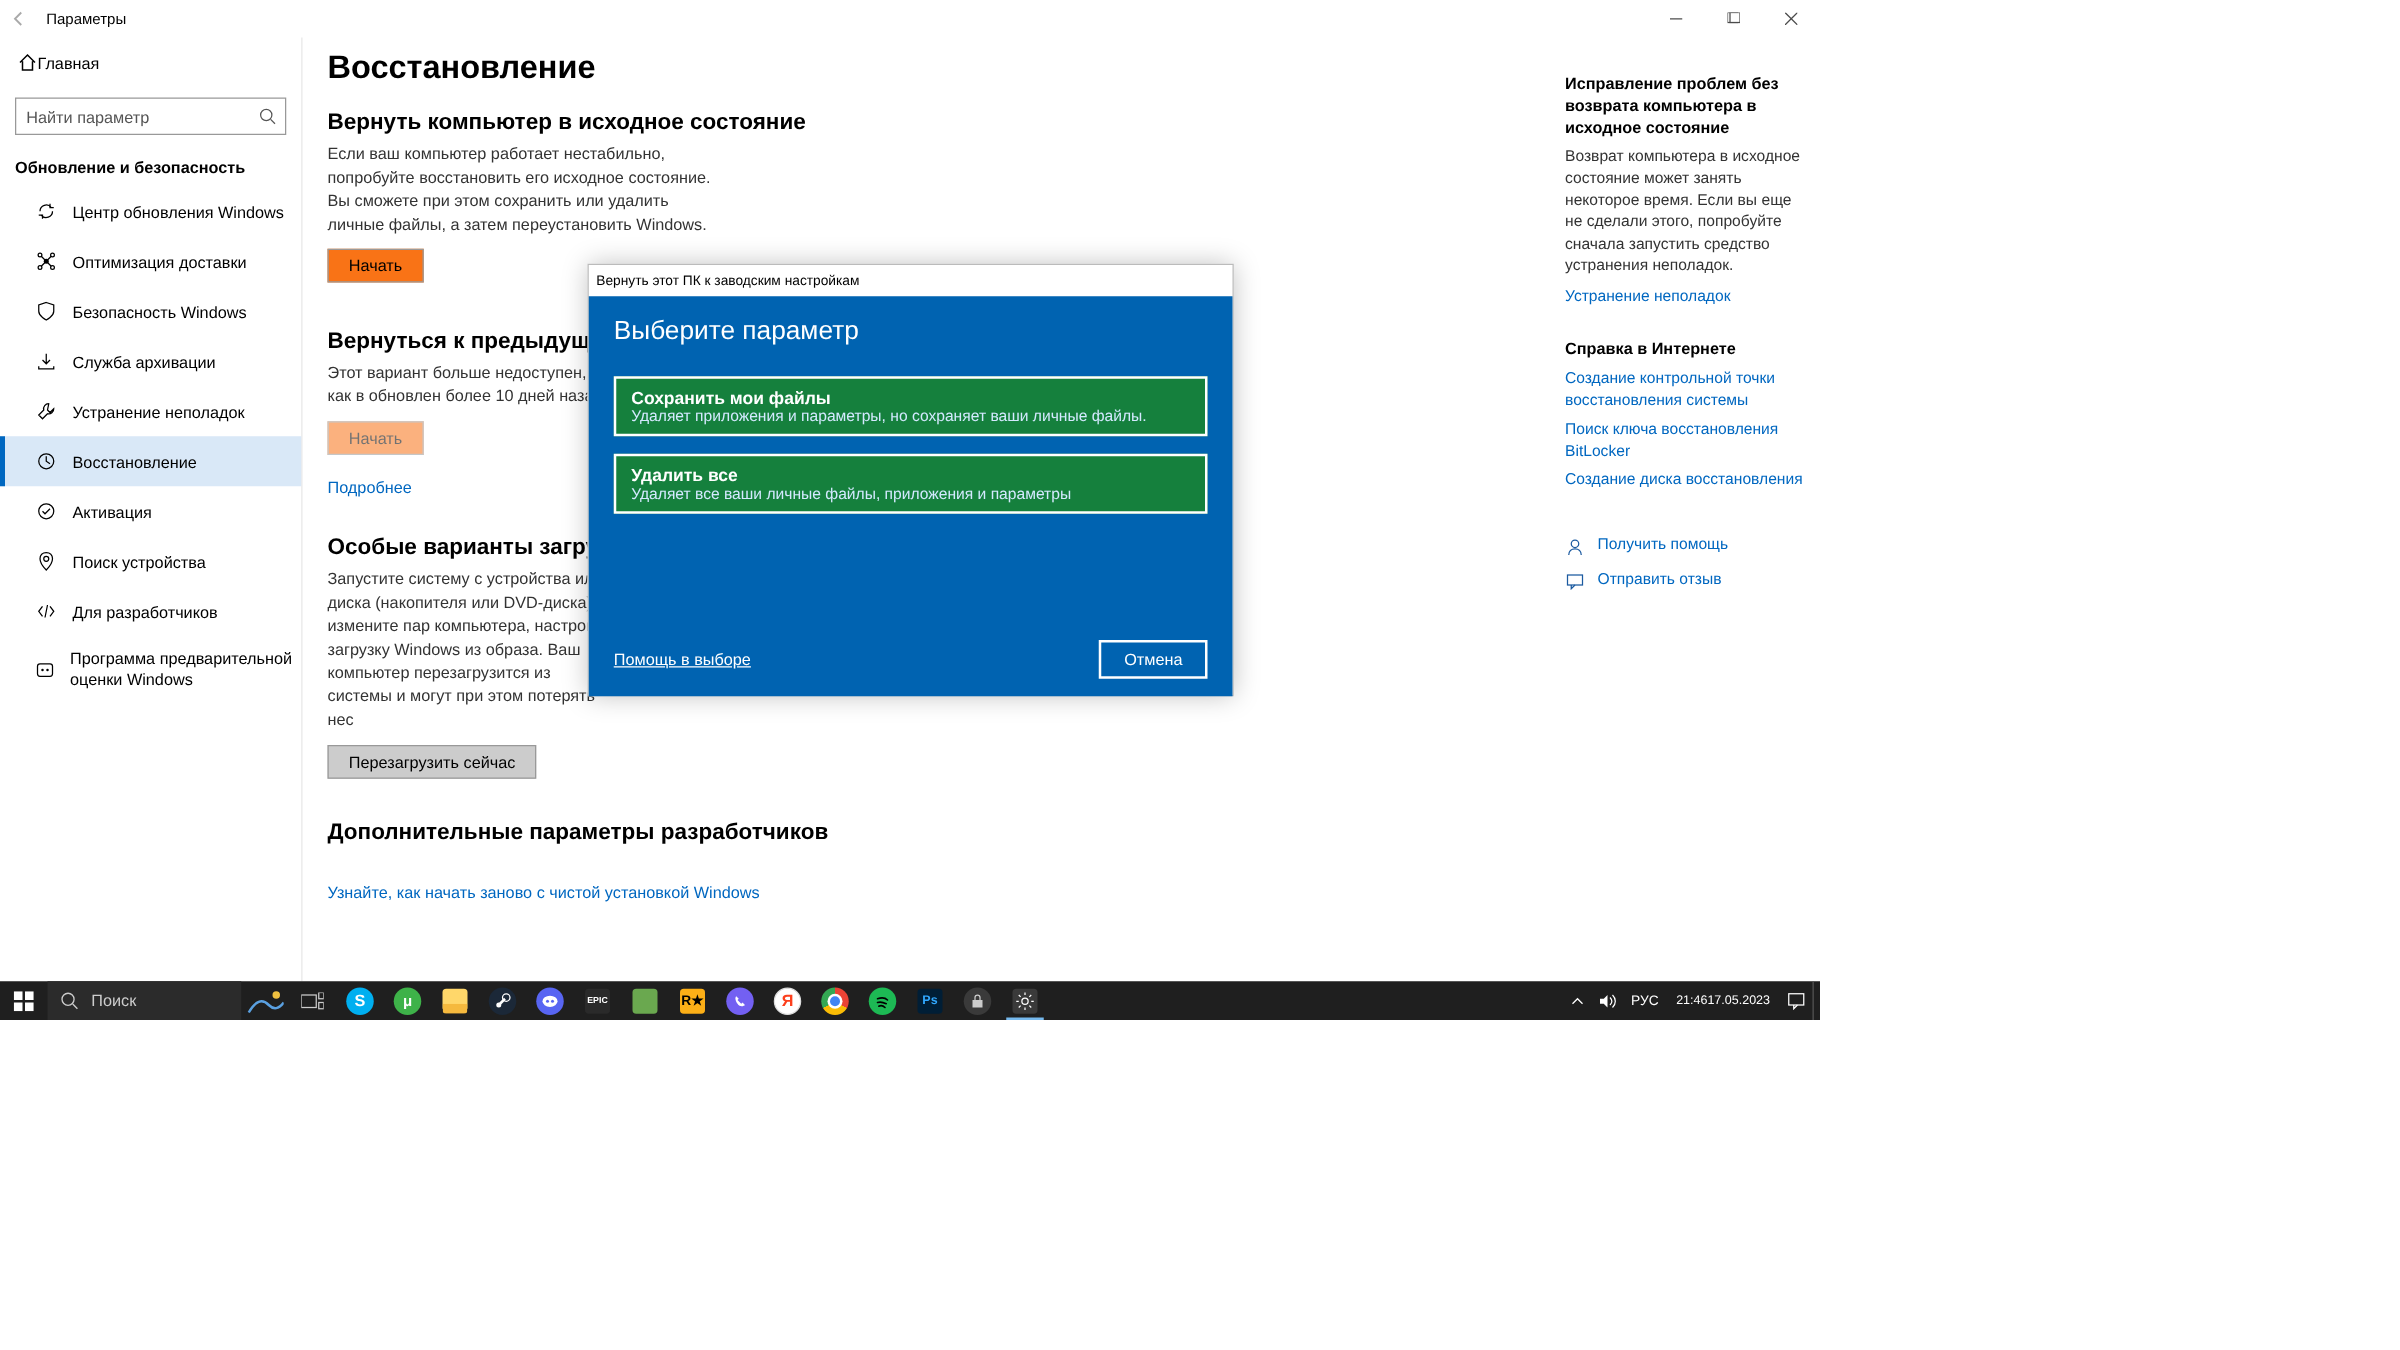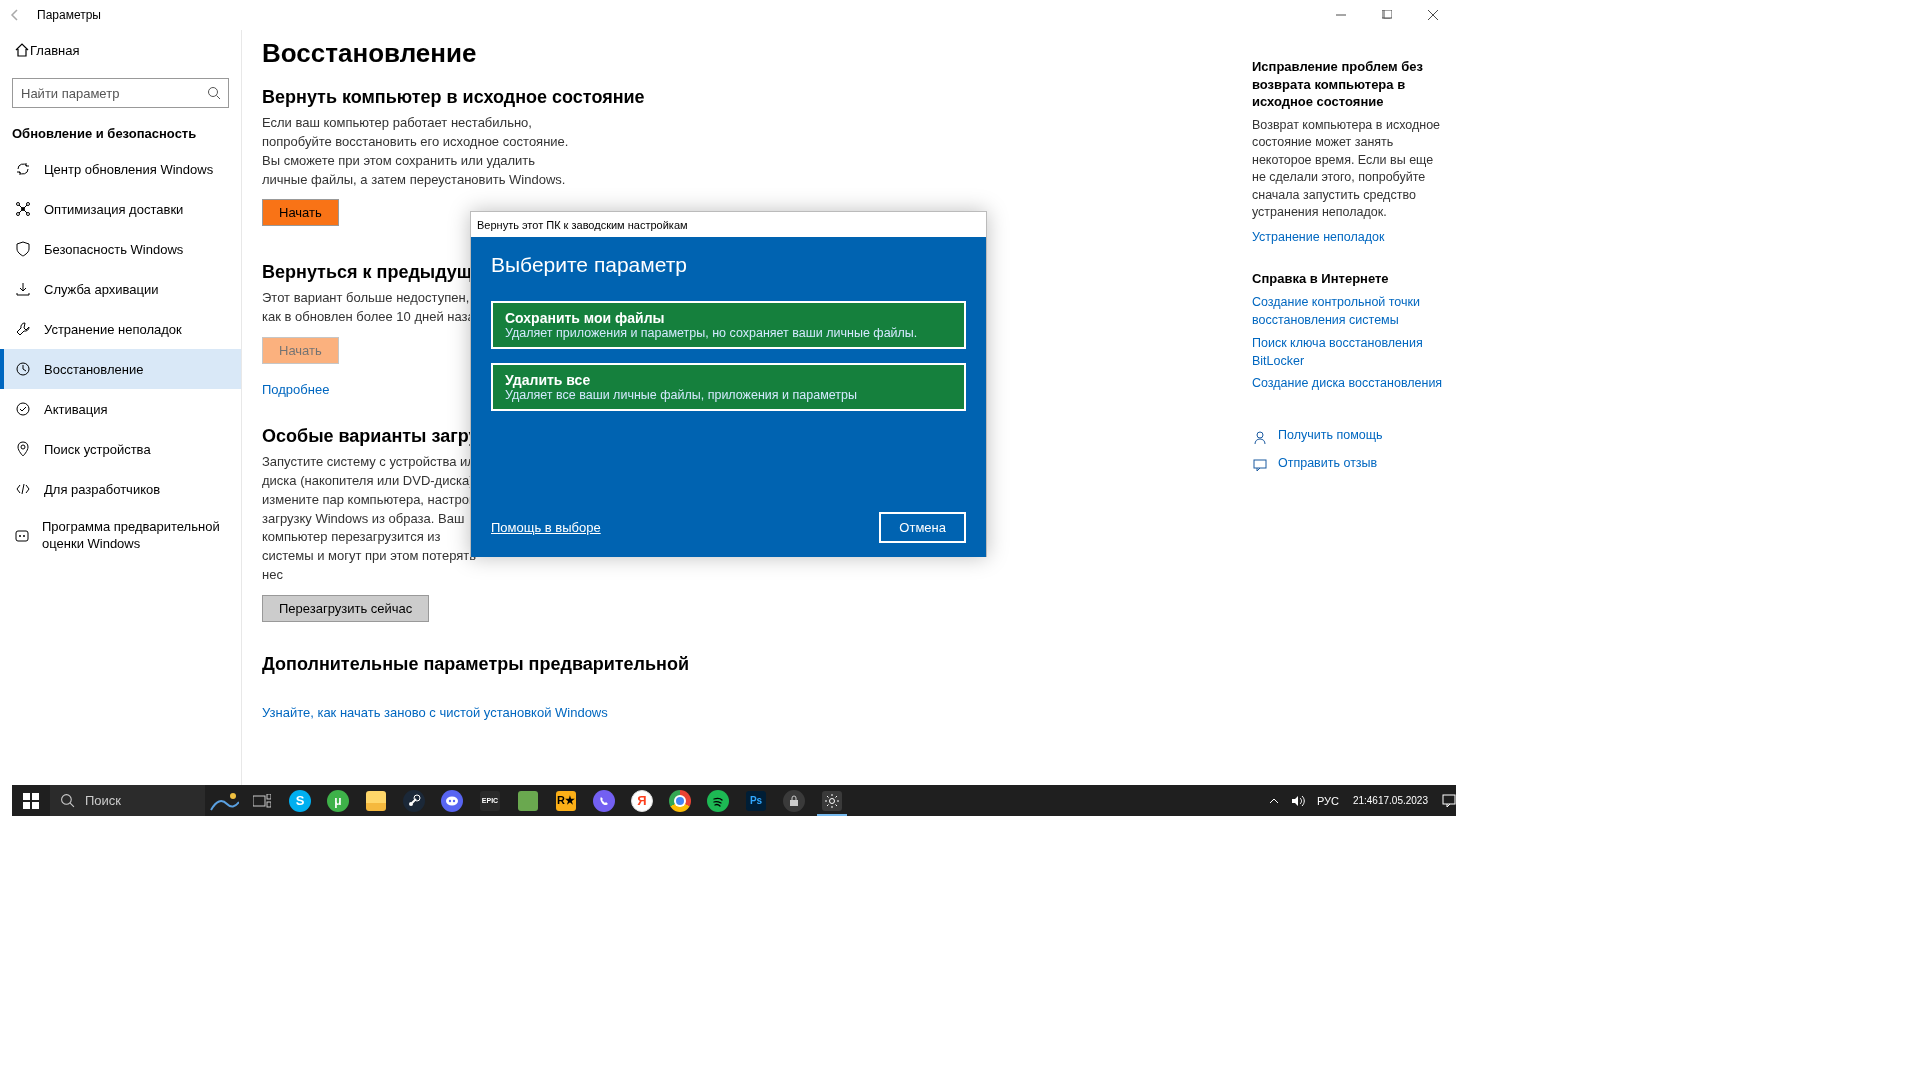--- a/index.html
+++ b/index.html
@@ -15,21 +15,21 @@
 
 
 .sidebar { position:absolute; left:0; top:30px; width:242px; height:755px; background:#fff; border-right:1px solid #e8e8e8; }
 .home { display:flex; align-items:center; height:40px; padding-left:14px; font-size:13px; }
 .searchwrap { padding:8px 12px 8px 12px; }
 .search { width:100%; height:30px; border:1px solid #999; padding:0 30px 0 8px; font-size:13px; background:#fff; }
 .search::placeholder { color:#555; }
 .searchbox { position:relative; }
 .searchicon { position:absolute; right:8px; top:50%; transform:translateY(-50%); }
 .section { padding:10px 12px 8px 12px; font-size:13px; font-weight:600; }
-.navitem { display:flex; align-items:center; height:40px; padding-left:14px; gap:12px; font-size:13px; cursor:default; position:relative; }
+.navitem { display:flex; align-items:center; height:40px; padding-left:28px; gap:12px; font-size:13px; cursor:default; position:relative; }
 .navitem.active { background:#d9e8f7; }
 .navitem.active::before { content:""; position:absolute; left:0; top:0; width:4px; height:100%; background:#0067c0; }
 .navitem .ico { width:18px; display:flex; justify-content:center; }
 
 
 .main { position:absolute; left:262px; top:30px; right:218px; height:755px; padding-top:8px; }
 .main h1 { font-size:26px; font-weight:600; margin-bottom:18px; }
 .main h2 { font-size:18px; font-weight:600; margin-bottom:6px; margin-top:20px; }
 .main p { font-size:13px; color:#333; max-width:310px; line-height:1.45; }
 .btn { border:1px solid #999; background:#f97316; font-size:13px; padding:5px 16px; margin-top:10px; cursor:default; }
@@ -51,21 +51,21 @@
 .dialog .dbody { background:#0063b1; height:320px; padding:16px 20px 14px 20px; color:#fff; position:relative; }
 .dialog .dbody h2 { font-size:21px; font-weight:400; color:#fff; margin-bottom:24px; margin-top:0; }
 .optbtn { border:2px solid #fff; background:#15803d; padding:7px 12px; margin-bottom:14px; cursor:pointer; }
 .optbtn .ot { font-size:14px; font-weight:600; color:#fff; }
 .optbtn .od { font-size:12.5px; color:#d4e9ff; }
 .dlgfoot { position:absolute; bottom:14px; left:20px; right:20px; display:flex; justify-content:space-between; align-items:center; }
 .helplink { color:#fff; text-decoration:underline; font-size:13px; cursor:pointer; }
 .cancelbtn { border:2px solid #fff; background:#0063b1; color:#fff; font-size:13px; padding:6px 18px; cursor:pointer; }
 
 
-.taskbar { position:absolute; left:12px; bottom:0; width:1456px; height:31px; background:#1f1f1f; display:flex; align-items:flex-start;margin-top:28px; }
+.taskbar { position:absolute; left:0; bottom:0; width:1456px; height:31px; background:#1f1f1f; display:flex; align-items:flex-start;margin-top:28px; }
 .start { width:38px; height:31px; display:flex; align-items:center; justify-content:center; }
 .tbsearch { background:#2b2b2b; height:31px; width:155px; display:flex; align-items:center; padding-left:10px; gap:10px; color:#ccc; font-size:13px; }
 .tbicon { width:38px; height:31px; display:flex; align-items:center; justify-content:center; position:relative; }
 .tbicon.cortana { width:38px; }
 .tbicon .circle { width:22px; height:22px; border-radius:50%; }
 .tbicon .sq { width:20px; height:20px; border-radius:3px; }
 .tbicon.active::after { content:""; position:absolute; bottom:0; left:4px; right:4px; height:2px; background:#76b9ed; }
 .tray { position:absolute; right:0; top:0; height:31px; display:flex; align-items:center; color:#fff; font-size:10px; }
 .trayicon { padding:0 6px; height:33px; display:flex; align-items:center; justify-content:center; }
 .clock { text-align:center; line-height:1.15; padding:0 8px; }
@@ -232,21 +232,21 @@
 
   <h2 style="margin-top:36px">Вернуться к предыдущей верс</h2>
   <p style="max-width:230px">Этот вариант больше недоступен, так как в обновлен более 10 дней назад.</p>
   <button class="btn disabled">Начать</button><br>
   <span class="link" style="margin-top:18px">Подробнее</span>
 
   <h2 style="margin-top:28px">Особые варианты загрузки</h2>
   <p style="max-width:230px">Запустите систему с устройства или диска (накопителя или DVD-диска), измените пар компьютера, настройте загрузку Windows из образа. Ваш компьютер перезагрузится из системы и могут при этом потерять нес</p>
   <button class="btn" style="background:#ccc">Перезагрузить сейчас</button>
 
-  <h2 style="margin-top:32px">Дополнительные параметры предварительной</h2>
+  <h2 style="margin-top:32px">Дополнительные параметры разработчиков</h2>
   <span class="link">Узнайте, как начать заново с чистой установкой Windows</span>
 </div>
 
 <div class="rightpane">
   <div class="sec">
     <h3>Исправление проблем без возврата компьютера в исходное состояние</h3>
     <p>Возврат компьютера в исходное состояние может занять некоторое время. Если вы еще не сделали этого, попробуйте сначала запустить средство устранения неполадок.</p>
     <a>Устранение неполадок</a>
   </div>
   <div class="sec">

